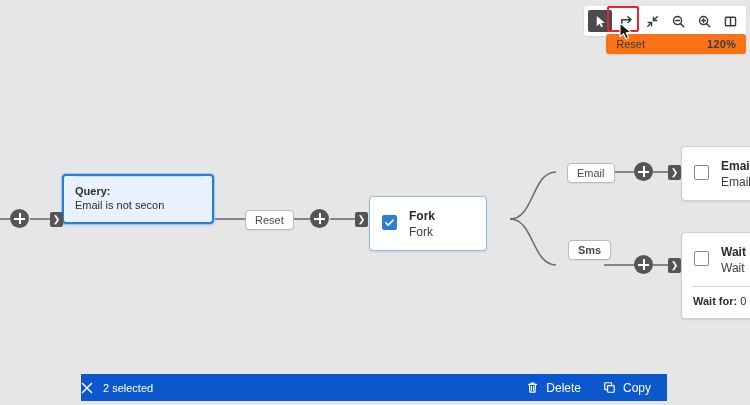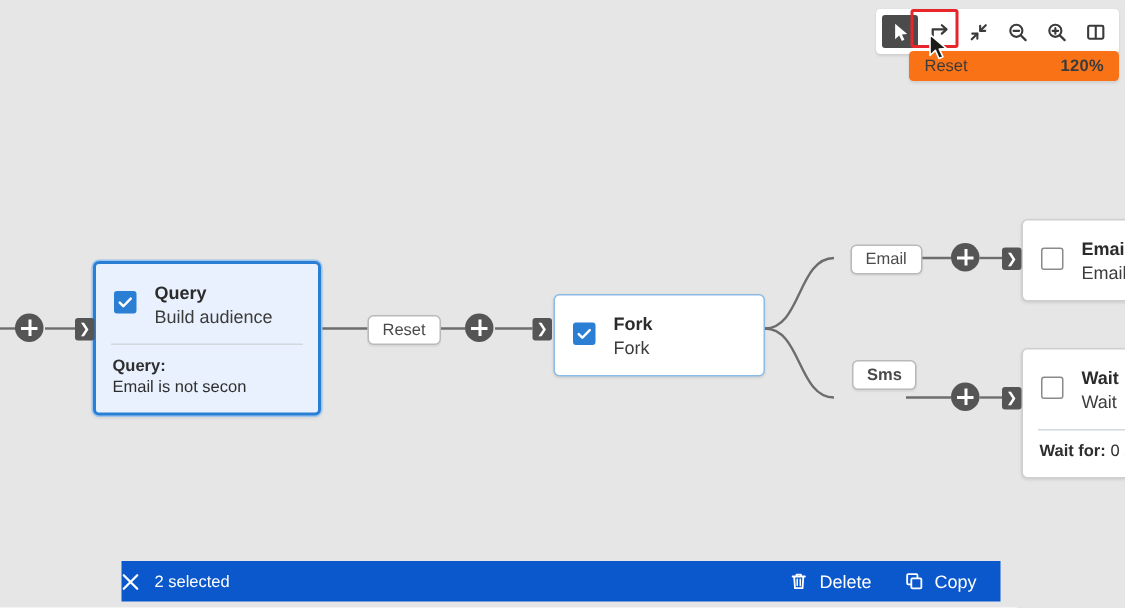--- a/index.html
+++ b/index.html
@@ -282,43 +282,32 @@
 
       <path d="M 604 265 L 634 265" stroke="#6d6d6d" stroke-width="1.6" fill="none"></path>
 
       <path d="M 653 265 L 668 265" stroke="#6d6d6d" stroke-width="1.6" fill="none"></path>
     </svg>
 
     <div class="plus" style="left:10px; top:209px;"></div>
     <div class="stub" style="left:50px; top:212px;">❯</div>
 
     <div class="node selected" style="left:62px; top:174px; width:152px;">
-      <div class="node-head">
-        <div class="chk on">
-          <svg width="11" height="11" viewBox="0 0 12 12" aria-hidden="true">
-            <path d="M2 6.3 L4.6 8.9 L10 3.3" stroke="#ffffff" stroke-width="1.8" fill="none" stroke-linecap="round" stroke-linejoin="round"></path>
-          </svg>
-        </div>
-        <div class="node-titles">
-          <div class="node-title">Query</div>
-          <div class="node-sub">Build audience</div>
-        </div>
-      </div>
       <div class="node-divider"></div>
       <div class="node-detail">
         <div class="k">Query:</div>
         <div>Email is not secon</div>
       </div>
     </div>
 
     <div class="pill" style="left:245px; top:210px;">Reset</div>
     <div class="plus" style="left:310px; top:209px;"></div>
     <div class="stub" style="left:355px; top:212px;">❯</div>
 
-    <div class="node light-blue-border" style="left:369px; top:196px; width:141px;">
+    <div class="node light-blue-border" style="left:369px; top:196px; width:118px;">
       <div class="node-head">
         <div class="chk on">
           <svg width="11" height="11" viewBox="0 0 12 12" aria-hidden="true">
             <path d="M2 6.3 L4.6 8.9 L10 3.3" stroke="#ffffff" stroke-width="1.8" fill="none" stroke-linecap="round" stroke-linejoin="round"></path>
           </svg>
         </div>
         <div class="node-titles">
           <div class="node-title">Fork</div>
           <div class="node-sub">Fork</div>
         </div>

